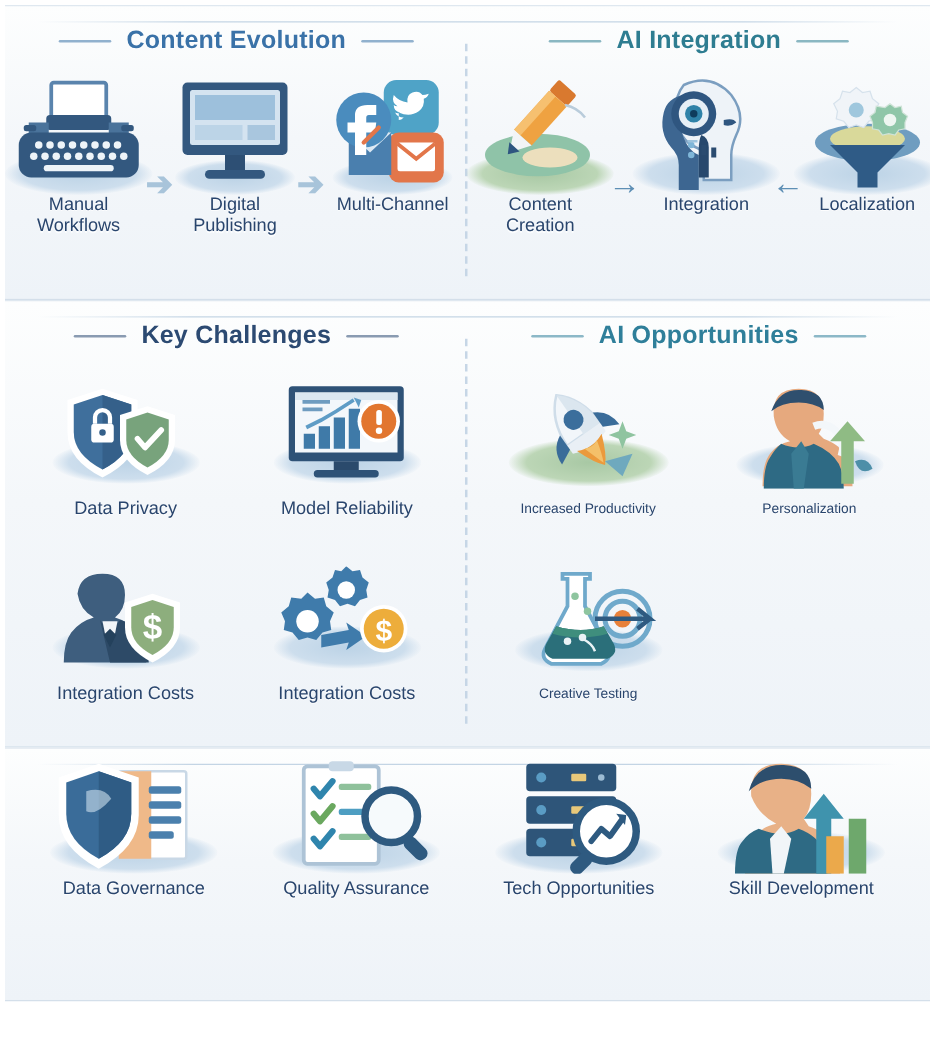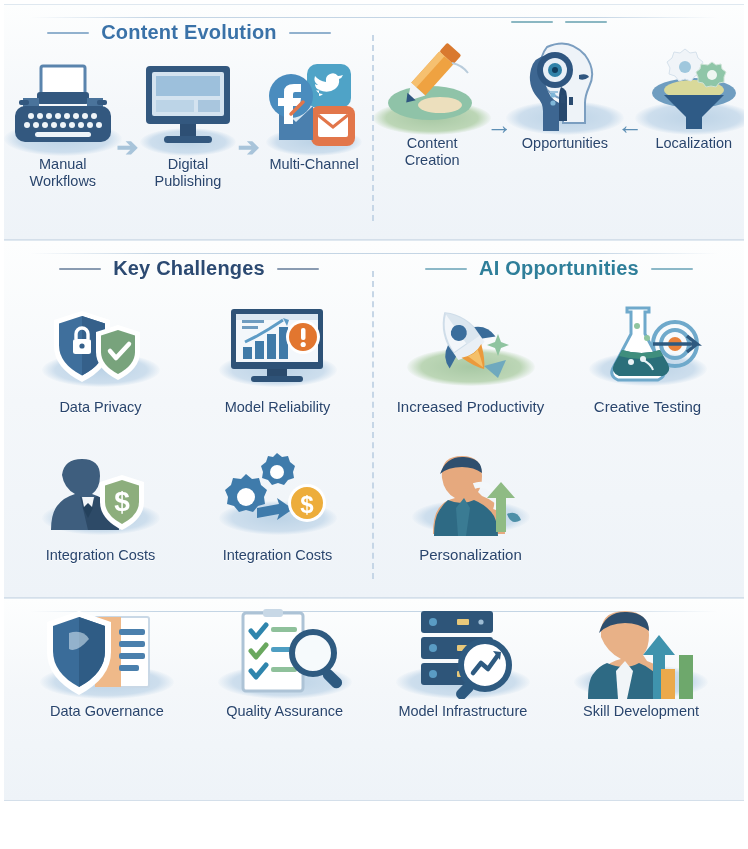--- a/index.html
+++ b/index.html
@@ -60,21 +60,21 @@
   .item{
     display:flex; flex-direction:column; align-items:center;
     position:relative; text-align:center;justify-content:flex-end;
   }
   .art{ position:relative; display:block; }
   .caption{
     color:#29456d; font-size:14.5px; line-height:1.15;
     margin-top:4px; white-space:pre-line;
     text-shadow:0 1px 0 rgba(255,255,255,.8);
   }
-  .caption.sm{ font-size:15px; }
+  .caption.sm{ font-size:11px; }
   .arrow-x{
     align-self:center; margin-top:44px;
     color:#a8c4da; font-size:26px; line-height:1;
     font-weight:bold;
   }
 
   
   .grid2{
     display:grid;
     grid-template-columns:1fr 1fr;
@@ -193,20 +193,21 @@
             </div>
             <div class="caption">Multi-Channel</div>
           </div>
 
         </div>
       </div>
 
       <div class="half">
         <div class="sec-title" style="color:#2e7d91">
           <span class="rule"></span>
+          <span class="txt">AI Integration</span>
           <span class="rule"></span>
         </div>
         <div class="items" style="padding:14px 2px 0 6px">
 
           <div class="item">
             <div class="art" style="width:100px;height:94px">
               <span class="pad green"></span>
               <svg width="100" height="94" viewBox="0 0 100 94">
                 <ellipse cx="48" cy="66" rx="42" ry="17" fill="#8fc3a8"></ellipse>
                 <ellipse cx="58" cy="68" rx="22" ry="8" fill="#ecdfbd"></ellipse>
@@ -242,21 +243,21 @@
                     <circle cx="36" cy="58" r="2.6"></circle>
                     <circle cx="36" cy="66" r="2.6"></circle>
                   </g>
                 <g fill="#2a4b70">
                     <rect x="44" y="58" width="4" height="8"></rect>
                     <rect x="52" y="60" width="4" height="8"></rect>
                   </g>
                 <path d="M33 55 h8" stroke="#9dc3dd" stroke-width="2" fill="none"></path>
               </svg>
             </div>
-            <div class="caption">Opportunities</div>
+            <div class="caption">Integration</div>
           </div>
 
           <div class="arrow-x" style="color:#5e8fb5">←</div>
 
           <div class="item">
             <div class="art" style="width:92px;height:94px">
               <span class="pad"></span>
               <svg width="92" height="94" viewBox="0 0 92 94">
                 <ellipse cx="46" cy="56" rx="42" ry="15" fill="#6f9dc0"></ellipse>
                 <ellipse cx="46" cy="53" rx="30" ry="10" fill="#d9d99a"></ellipse>
@@ -401,51 +402,51 @@
                 <path d="M72 62 l22 -6 l-8 18 z" fill="#6fa9be"></path>
               </svg>
             </div>
             <div class="caption sm">Increased Productivity</div>
           </div>
 
           <div class="cell">
             <div class="art" style="width:118px;height:84px">
               <span class="pad" style="bottom:2px"></span>
               <svg width="118" height="84" viewBox="0 0 118 84">
+                <path d="M30 26 q-2 -22 20 -22 q20 0 20 20 q0 10 -4 16 l4 4 q16 6 20 18 q3 8 3 20 h-72 q0 -18 6 -26 q6 -8 16 -10 q-11 -6 -13 -20 z" fill="#e6a97e"></path>
+                <path d="M28 22 q6 -18 24 -17 q18 1 18 16 q-8 -6 -20 -6 q-14 0 -22 7 z" fill="#2f4f6e"></path>
+                <path d="M36 48 q14 6 26 0 q14 6 20 16 q4 8 4 20 h-64 q0 -18 5 -25 q4 -7 9 -11 z" fill="#2e6a84"></path>
+                <path d="M52 46 l6 10 l-4 28 h-8 l-2 -28 z" fill="#3a7b93"></path>
+                <path d="M62 34 q10 -4 18 4 q8 8 4 20" fill="none" stroke="#f3f7fa" stroke-width="6"></path>
+                <path d="M84 80 v-34 l-9 0 l14 -16 l14 16 l-9 0 v34 z" fill="#8fbb84"></path>
+                <path d="M95 62 q10 -4 14 6 q-10 6 -14 -6 z" fill="#4d8fa8"></path>
+              </svg>
+            </div>
+            <div class="caption sm">Personalization</div>
+          </div>
+
+          <div class="cell">
+            <div class="art" style="width:118px;height:84px">
+              <span class="pad" style="bottom:2px"></span>
+              <svg width="118" height="84" viewBox="0 0 118 84">
                 <circle cx="86" cy="40" r="22" fill="none" stroke="#6fa9cb" stroke-width="4"></circle>
                 <circle cx="86" cy="40" r="14" fill="none" stroke="#6fa9cb" stroke-width="4"></circle>
                 <circle cx="86" cy="40" r="7" fill="#e8813a"></circle>
                 <path d="M64 40 h44 l-10 -8 m10 8 l-10 8" stroke="#2e5a80" stroke-width="3.5" fill="none"></path>
                 <path d="M38 4 h22 v4 h-4 v22 l18 34 q4 8 -5 12 h-40 q-9 -4 -5 -12 l18 -34 v-22 h-4 z" fill="#ffffff" stroke="#6fa9cb" stroke-width="3"></path>
                 <path d="M33 46 q20 6 38 0 l8 14 q4 8 -5 12 h-44 q-9 -4 -5 -12 z" fill="#2b6f7a"></path>
                 <path d="M33 46 q20 6 38 0 l3 6 q-22 6 -44 0 z" fill="#3f8e7d"></path>
                 <circle cx="48" cy="22" r="3" fill="#8ec59f"></circle>
                 <circle cx="58" cy="34" r="3" fill="#8ec59f"></circle>
                 <circle cx="42" cy="58" r="3" fill="#eaf3f6"></circle>
                 <path d="M54 56 q8 4 10 10" stroke="#eaf3f6" stroke-width="2" fill="none"></path>
                 <circle cx="54" cy="55" r="3" fill="#eaf3f6"></circle>
               </svg>
             </div>
             <div class="caption sm">Creative Testing</div>
-          </div>
-
-          <div class="cell">
-            <div class="art" style="width:118px;height:84px">
-              <span class="pad" style="bottom:2px"></span>
-              <svg width="118" height="84" viewBox="0 0 118 84">
-                <path d="M30 26 q-2 -22 20 -22 q20 0 20 20 q0 10 -4 16 l4 4 q16 6 20 18 q3 8 3 20 h-72 q0 -18 6 -26 q6 -8 16 -10 q-11 -6 -13 -20 z" fill="#e6a97e"></path>
-                <path d="M28 22 q6 -18 24 -17 q18 1 18 16 q-8 -6 -20 -6 q-14 0 -22 7 z" fill="#2f4f6e"></path>
-                <path d="M36 48 q14 6 26 0 q14 6 20 16 q4 8 4 20 h-64 q0 -18 5 -25 q4 -7 9 -11 z" fill="#2e6a84"></path>
-                <path d="M52 46 l6 10 l-4 28 h-8 l-2 -28 z" fill="#3a7b93"></path>
-                <path d="M62 34 q10 -4 18 4 q8 8 4 20" fill="none" stroke="#f3f7fa" stroke-width="6"></path>
-                <path d="M84 80 v-34 l-9 0 l14 -16 l14 16 l-9 0 v34 z" fill="#8fbb84"></path>
-                <path d="M95 62 q10 -4 14 6 q-10 6 -14 -6 z" fill="#4d8fa8"></path>
-              </svg>
-            </div>
-            <div class="caption sm">Personalization</div>
           </div>
 
 
         </div>
       </div>
 
     </div>
   </section>
 
   <section class="panel" style="height:203px">
@@ -524,21 +525,21 @@
                     <circle cx="82" cy="41" r="2.6"></circle>
                     <circle cx="82" cy="67" r="2.6"></circle>
                 </g>
               </g>
               <circle cx="86" cy="58" r="24" fill="#ffffff" stroke="#2e5a80" stroke-width="6"></circle>
               <path d="M74 66 l8 -10 l7 6 l10 -14" fill="none" stroke="#2e5a80" stroke-width="4.5" stroke-linecap="round" stroke-linejoin="round"></path>
               <path d="M94 44 l8 1 l-1 8 z" fill="#2e5a80"></path>
               <rect x="62" y="74" width="11" height="20" rx="5" transform="rotate(45 67 82)" fill="#2e5a80"></rect>
             </svg>
           </div>
-          <div class="caption">Model Infrastructure</div>
+          <div class="caption">Tech Opportunities</div>
         </div>
 
         <div class="item">
           <div class="art" style="width:128px;height:92px">
             <span class="pad" style="bottom:0;width:134px;height:34px"></span>
             <svg width="128" height="92" viewBox="0 0 128 92">
               <path d="M24 30 q-2 -26 24 -26 q24 0 24 24 q0 13 -6 20 l4 6 q18 6 22 20 q3 10 3 18 h-76 q0 -20 7 -29 q7 -9 18 -11 q-14 -7 -20 -22 z" fill="#e8b187"></path>
               <path d="M22 26 q6 -22 28 -21 q22 1 22 19 q-10 -8 -24 -8 q-16 0 -26 10 z" fill="#2d4e6d"></path>
               <path d="M30 56 q18 8 32 0 q16 6 20 18 q3 10 3 18 h-74 q0 -20 6 -26 q5 -7 13 -10 z" fill="#2e6a84"></path>
               <path d="M48 54 l8 10 l-6 28 h-9 l-2 -28 z" fill="#f1f5f8"></path>

